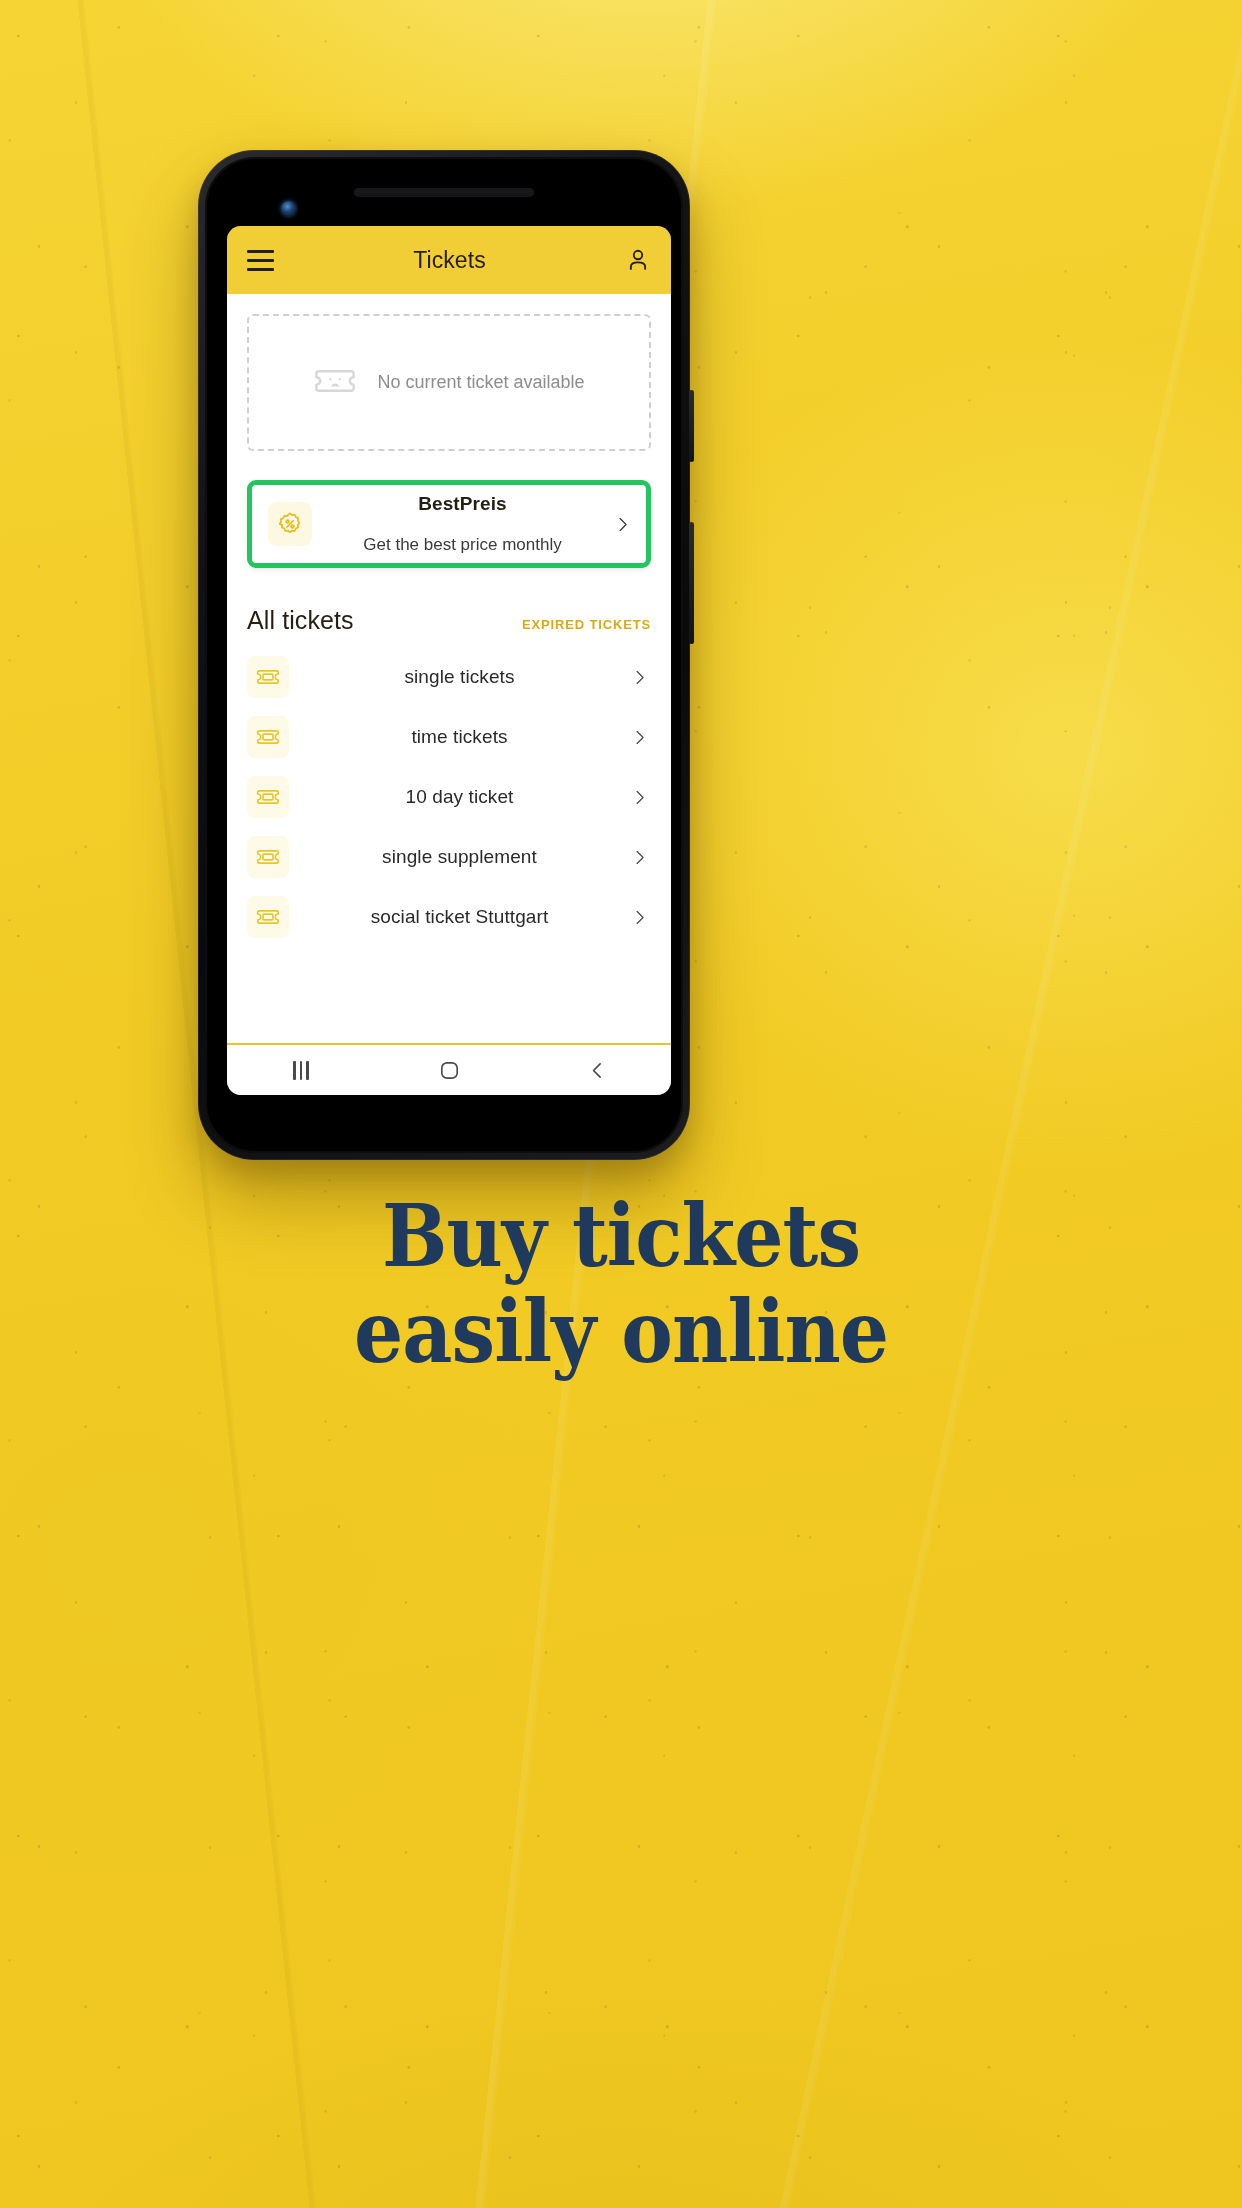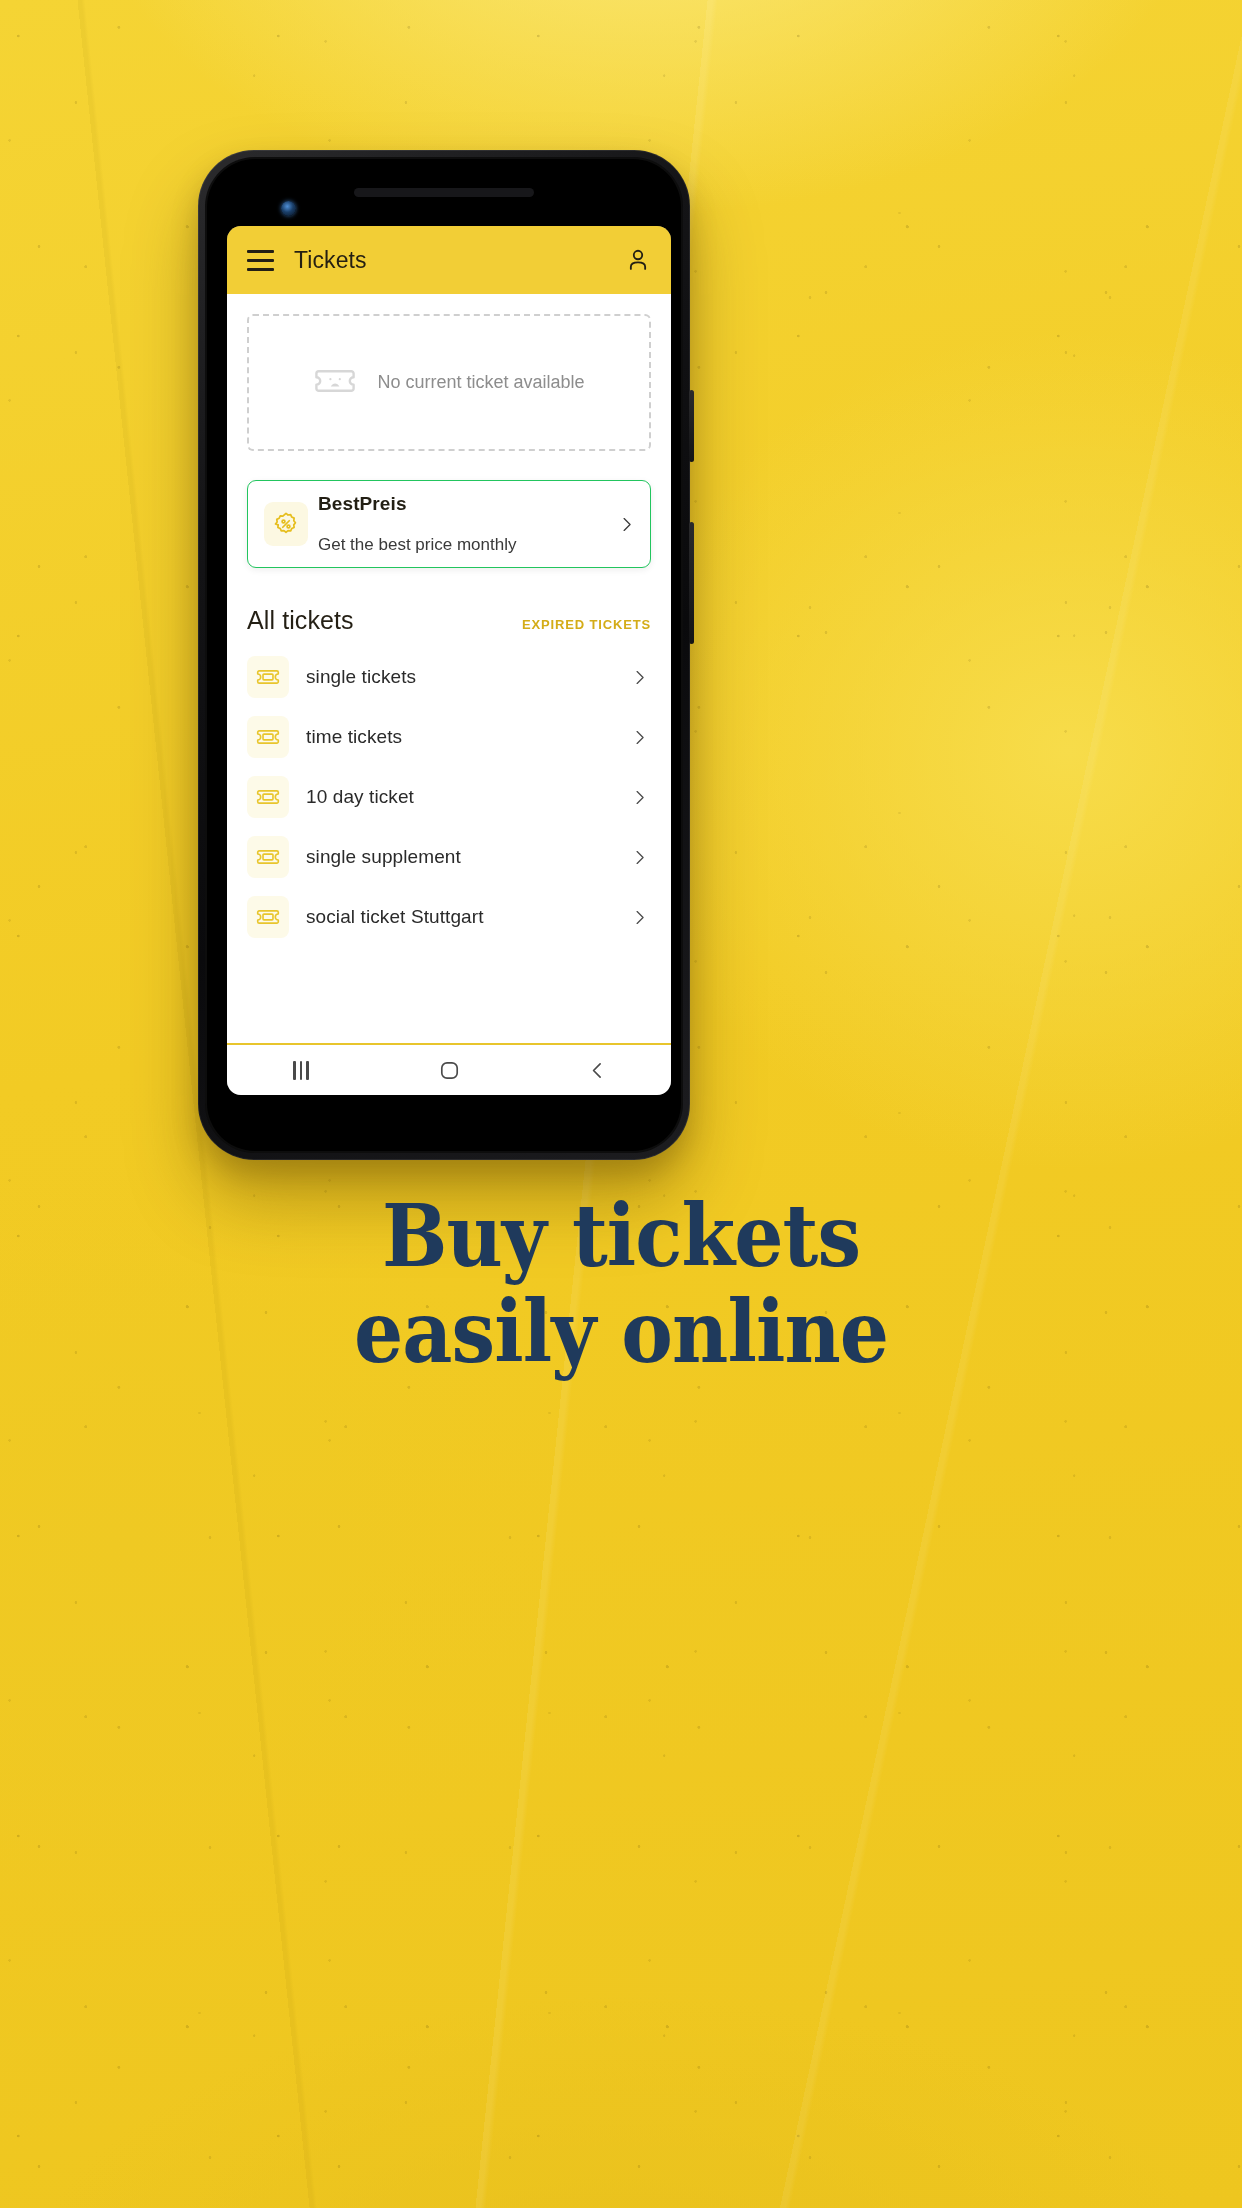--- a/index.html
+++ b/index.html
@@ -106,20 +106,21 @@
     position: absolute;
     left: 22px;
     top: 69px;
     width: 444px;
     height: 869px;
     border-radius: 14px;
     overflow: hidden;
     background: #737373;
     display: flex;
     flex-direction: column;
+    text-align: center;
   }
 
   
   #app-bar {
     height: 68px;
     flex: 0 0 68px;
     background: #F2CE36;
     display: flex;
     align-items: center;
     padding: 0 20px;
@@ -168,21 +169,21 @@
     font-size: 18px;
     color: #8d8d8d;
     font-weight: 400;
   }
 
   
   #bestpreis-card {
     margin: 29px 20px 0 20px;
     height: 88px;
     background: #fff;
-    border: 1px solid #22c55e;
+    border: 5px solid #22c55e;
     border-radius: 9px;
     box-shadow: 0 2px 7px rgba(0,0,0,.07);
     display: flex;
     align-items: center;
     padding: 0 14px 0 16px;
     gap: 10px;
     cursor: pointer;
   }
   .badge-tile {
     width: 44px;

